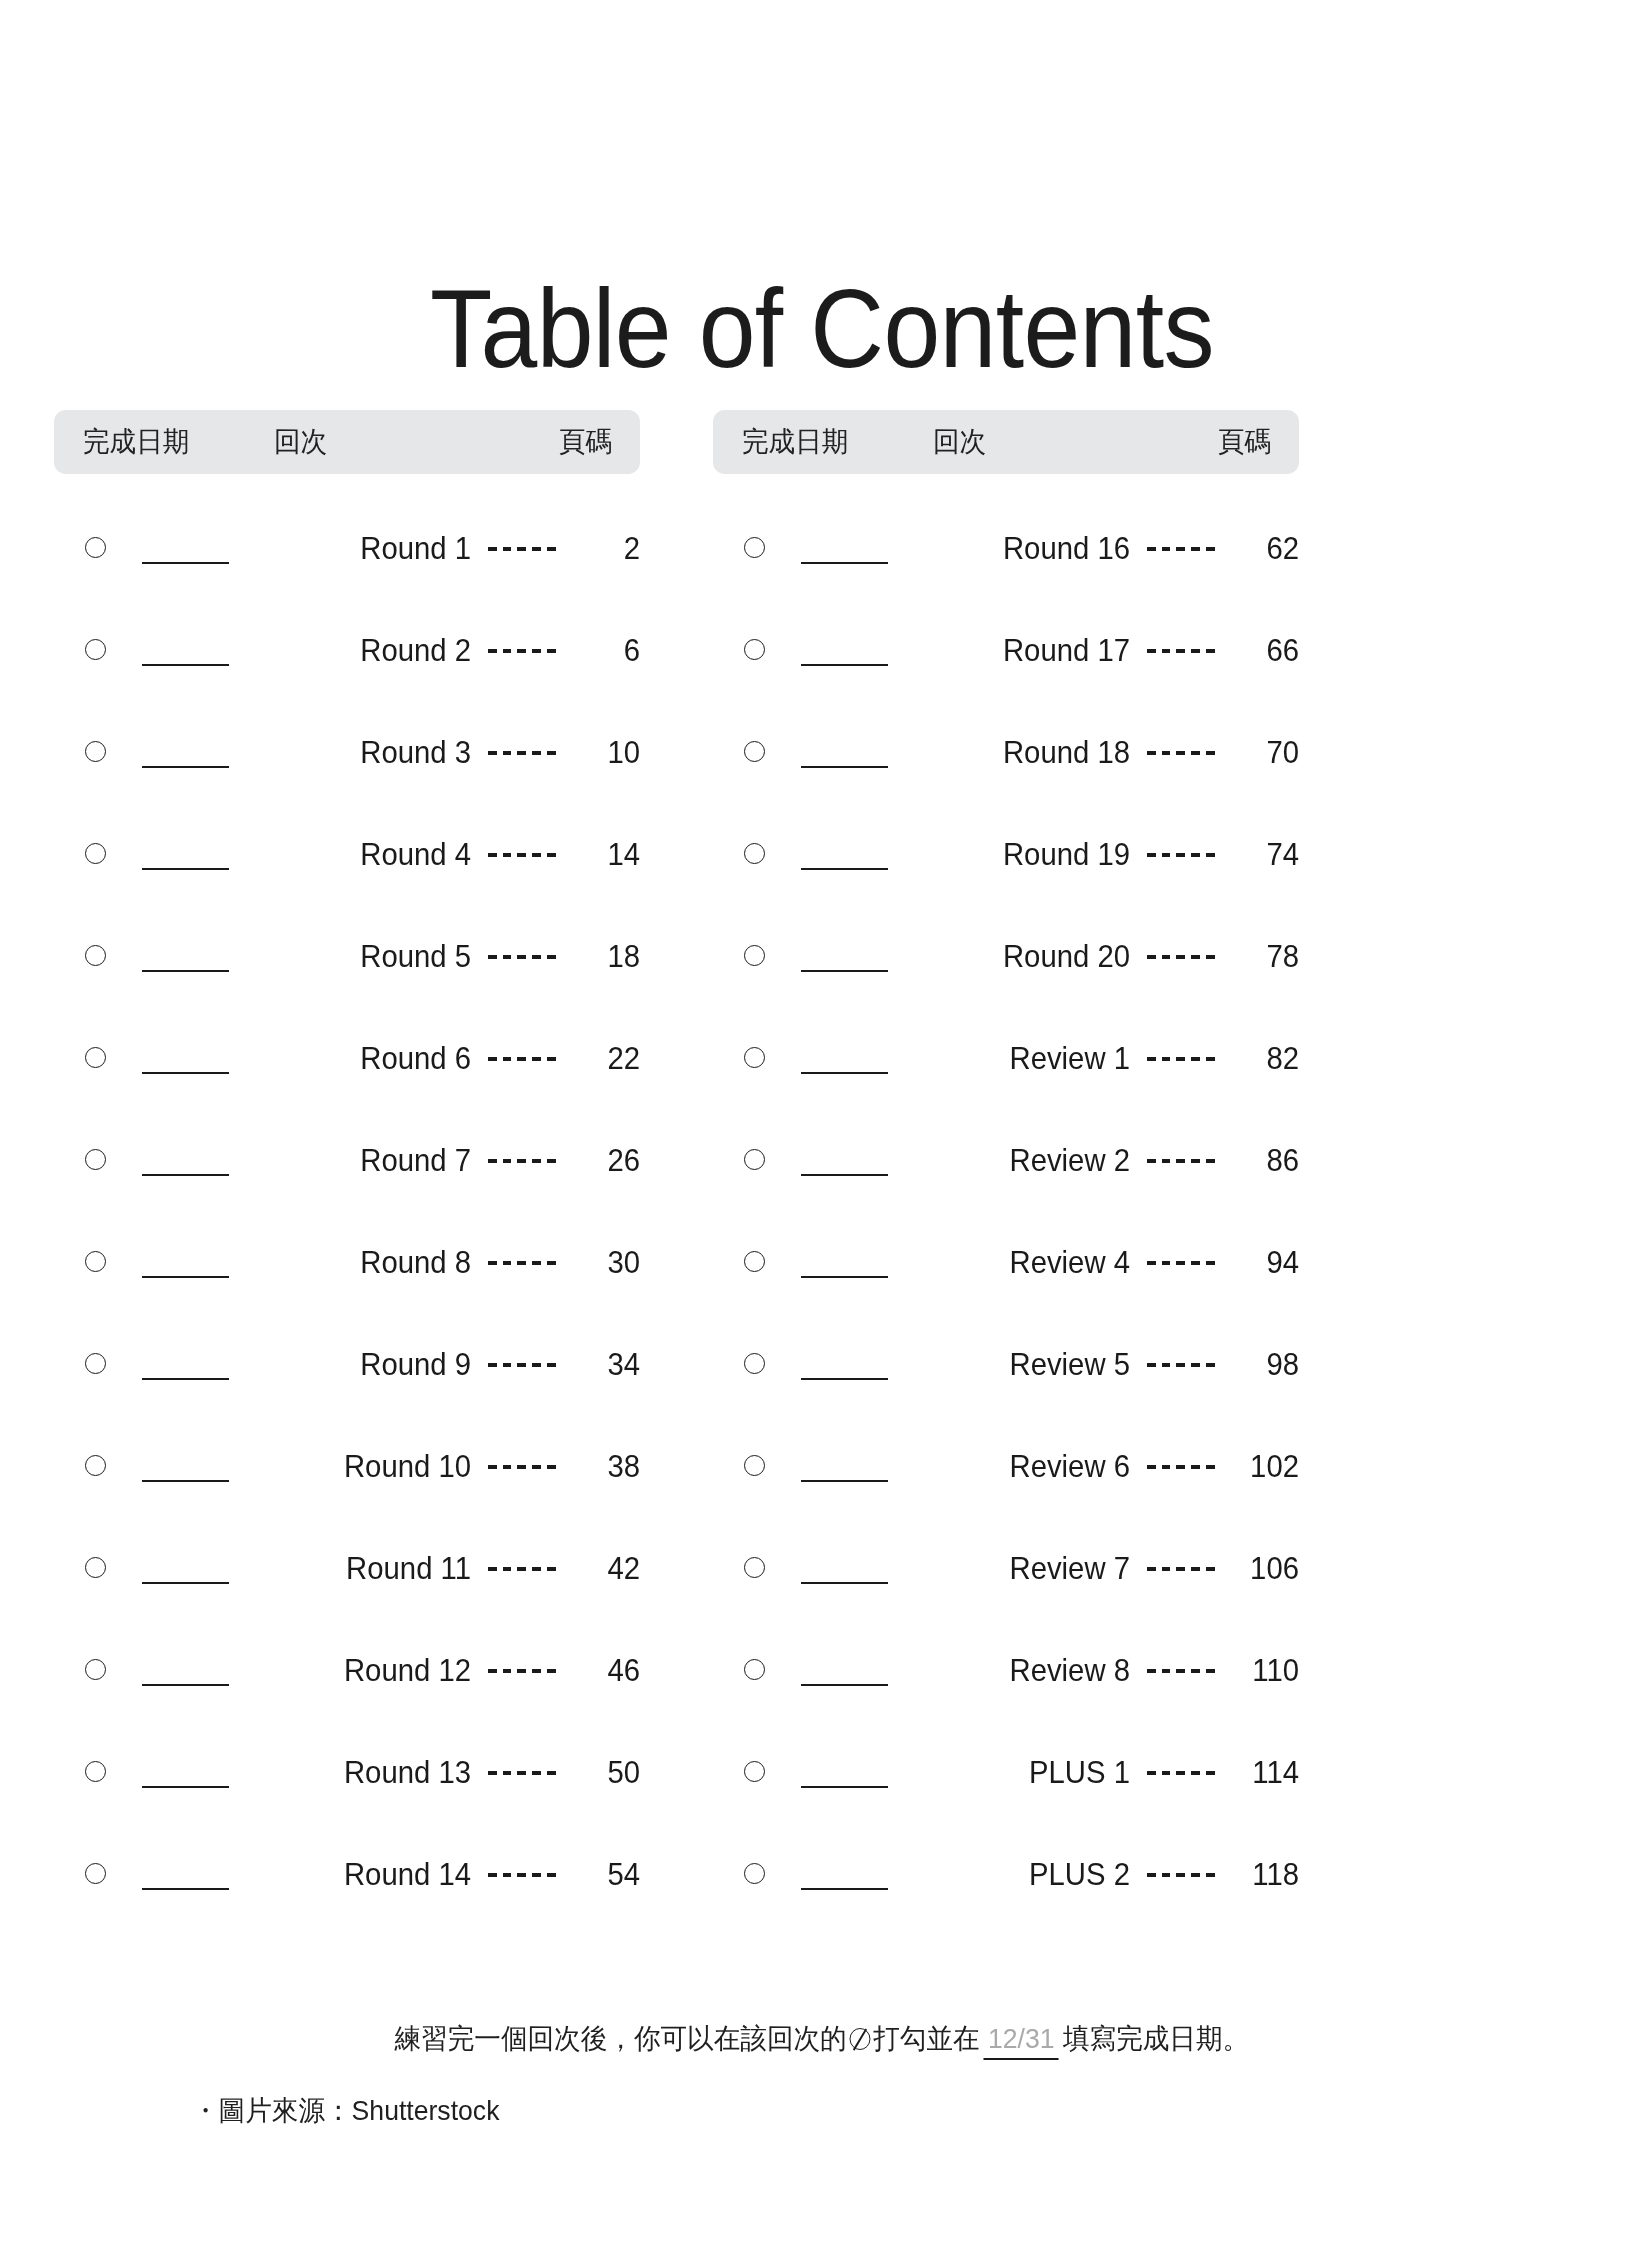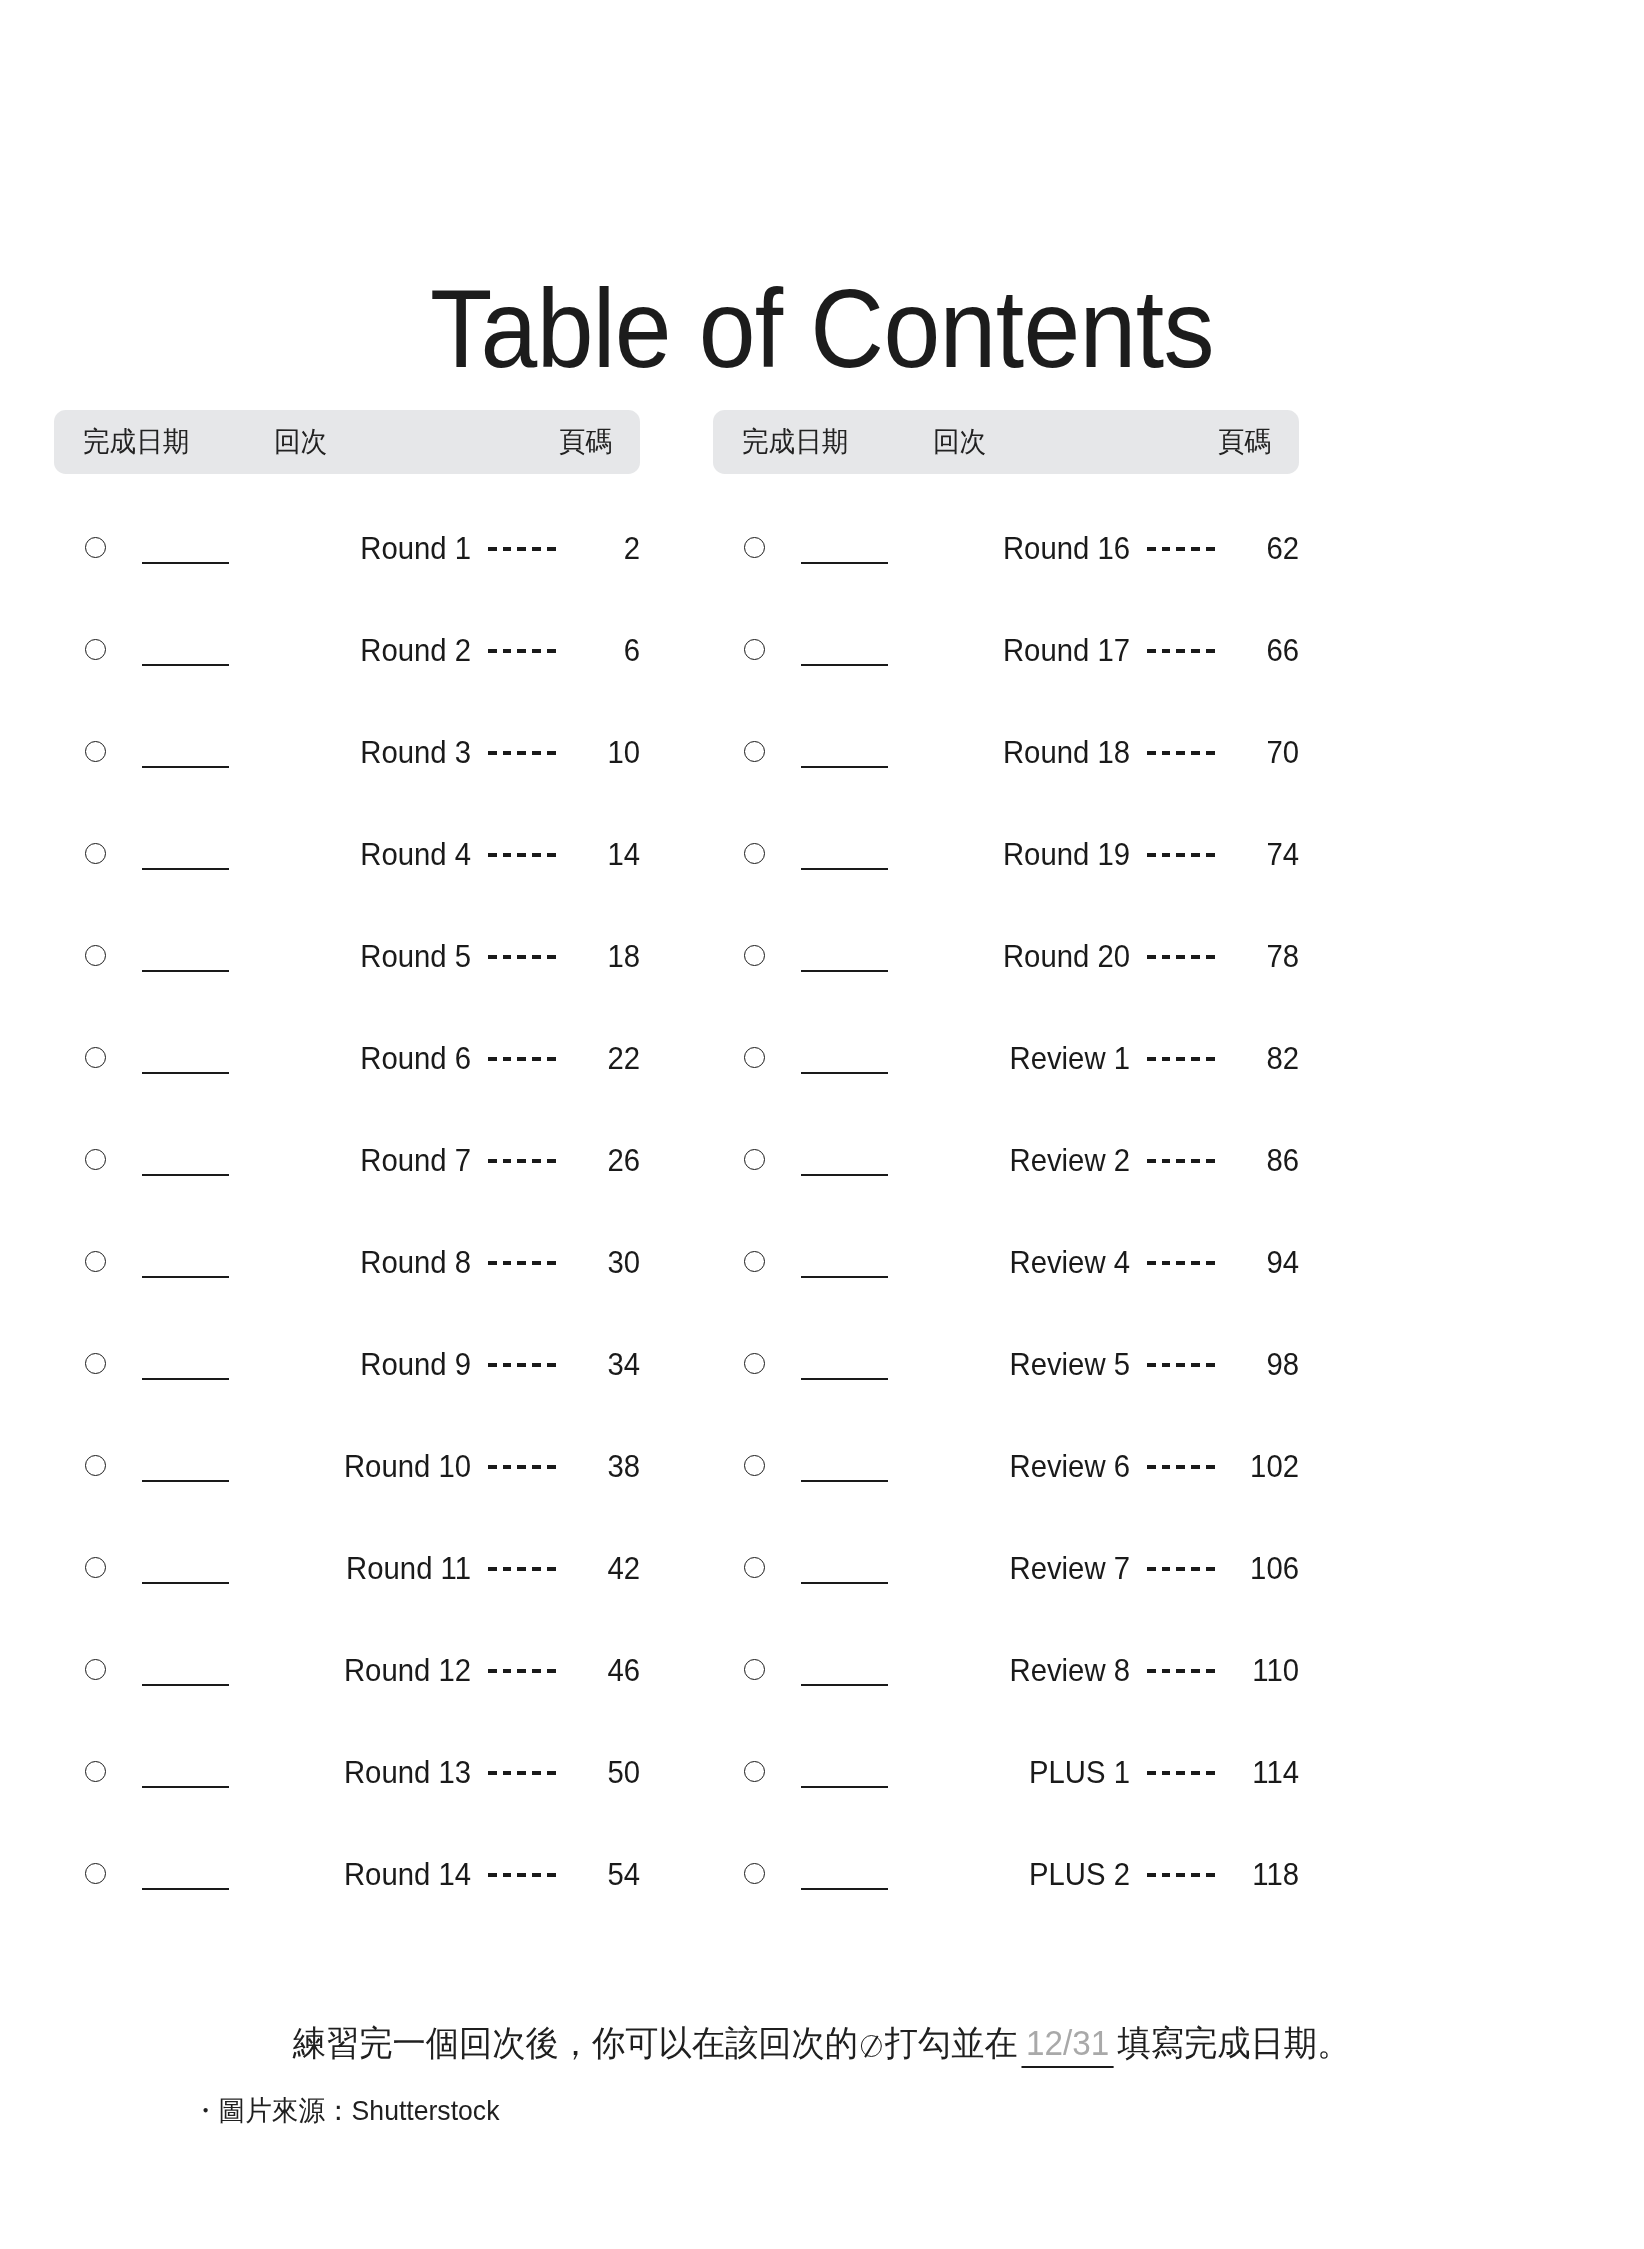--- a/index.html
+++ b/index.html
@@ -167,21 +167,21 @@
     margin-top: -16px;
   }
 
   
   .footnote {
     position: absolute;
     top: 2020px;
     left: 0;
     width: 1644px;
     text-align: center;
-    font-size: 35px;
+    font-size: 28px;
     color: #1f1f1f;
     white-space: nowrap;
   }
   .footnote .inline {
     transform: scaleX(0.95);
     transform-origin: center center;
     display: inline-block;
   }
   .date-sample {
     color: #a9a9a9;

